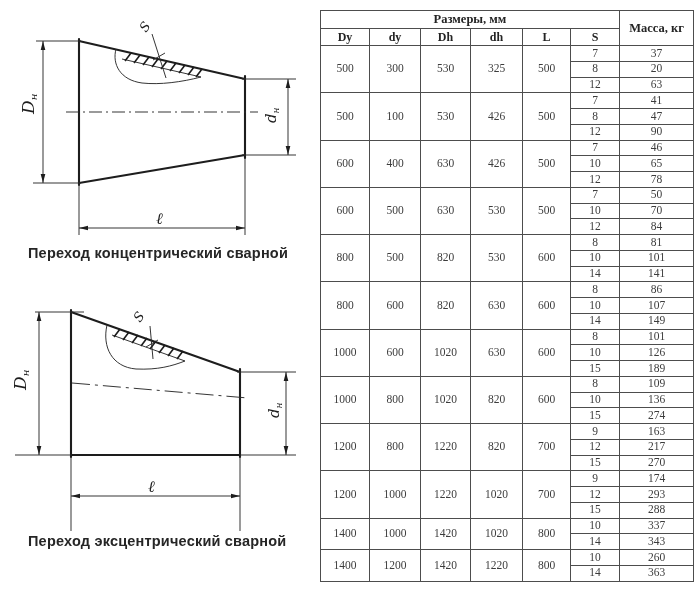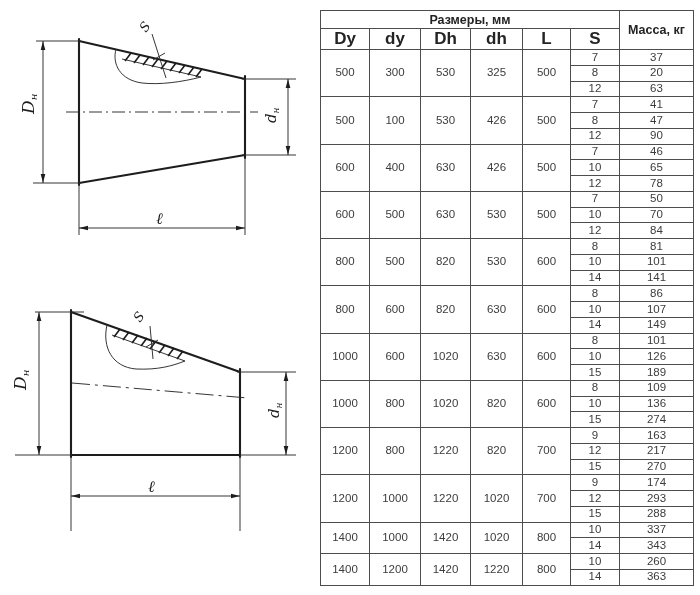--- a/index.html
+++ b/index.html
@@ -11,24 +11,24 @@
            letter-spacing:.2px;white-space:nowrap;}
   
   .thick{stroke:#1d1d1d;stroke-width:2.1;fill:none;stroke-linecap:round;}
   .thin{stroke:#2a2a2a;stroke-width:0.95;fill:none;}
   .hatch{stroke:#1d1d1d;stroke-width:1.6;fill:none;}
   .cl{stroke:#2a2a2a;stroke-width:0.95;fill:none;}
   .arr{fill:#1d1d1d;stroke:none;}
   .dimtxt{font-family:"DejaVu Serif",serif;font-style:italic;fill:#1d1d1d;}
   
   .tbl{position:absolute;left:320px;top:10px;}
-  table{border-collapse:collapse;table-layout:fixed;}
+  table{border-collapse:collapse;table-layout:fixed;font-family:Liberation Serif, serif;}
   th,td{border:1px solid #4d4d4d;text-align:center;vertical-align:middle;padding:0;}
   thead th{font-weight:bold;color:#242424;font-size:12.5px;height:17px;}
-  thead tr.sub-head th{font-size:17px;height:16px;}
+  thead tr.sub-head th{font-size:12px;height:16px;}
   tbody td{font-size:11.5px;color:#3c3c3c;height:14.76px;line-height:1;}
 </style>
 </head>
 <body>
 
 <div class="page">
 
   <figure class="fig" style="top:0;">
     <svg width="315" height="248" viewBox="0 0 315 248">
       <g>
@@ -60,20 +60,21 @@
         <text class="dimtxt" font-size="15" transform="translate(276,123) rotate(-90)"><tspan>d</tspan><tspan font-size="9" dy="3">н</tspan></text>
       </g>
       <g>
         <path class="thin" d="M79,185 V235 M245,158 V235 M79,228 H245"></path>
         <polygon class="arr" points="79,228 88,225.7 88,230.3"></polygon>
         <polygon class="arr" points="245,228 236,225.7 236,230.3"></polygon>
         <text class="dimtxt" font-size="16" x="156" y="224">ℓ</text>
       </g>
     </svg>
   </figure>
+  <div class="caption" style="top:245px;">Переход концентрический сварной</div>
 
   <figure class="fig" style="top:295px;">
     <svg width="315" height="250" viewBox="0 0 315 250">
       <g>
         <path class="thick" d="M71,15 V162"></path>
         <path class="thick" d="M240,74 V162"></path>
         <path class="thick" d="M71,17 L240,77"></path>
         <path class="thick" d="M71,160 H240"></path>
         <path class="thin" d="M15,160 H71 M240,160 H296"></path>
       </g>
@@ -100,20 +101,21 @@
         <text class="dimtxt" font-size="15" transform="translate(279,123) rotate(-90)"><tspan>d</tspan><tspan font-size="9" dy="3">н</tspan></text>
       </g>
       <g>
         <path class="thin" d="M71,162 V236 M240,162 V236 M71,201 H240"></path>
         <polygon class="arr" points="71,201 80,198.7 80,203.3"></polygon>
         <polygon class="arr" points="240,201 231,198.7 231,203.3"></polygon>
         <text class="dimtxt" font-size="16" x="148" y="197">ℓ</text>
       </g>
     </svg>
   </figure>
+  <div class="caption" style="top:533px;">Переход эксцентрический сварной</div>
 
   <div class="tbl">
     <table>
       <colgroup>
         <col style="width:49px">
           <col style="width:51px">
           <col style="width:50px">
         <col style="width:52px">
           <col style="width:48px">
           <col style="width:49px">

